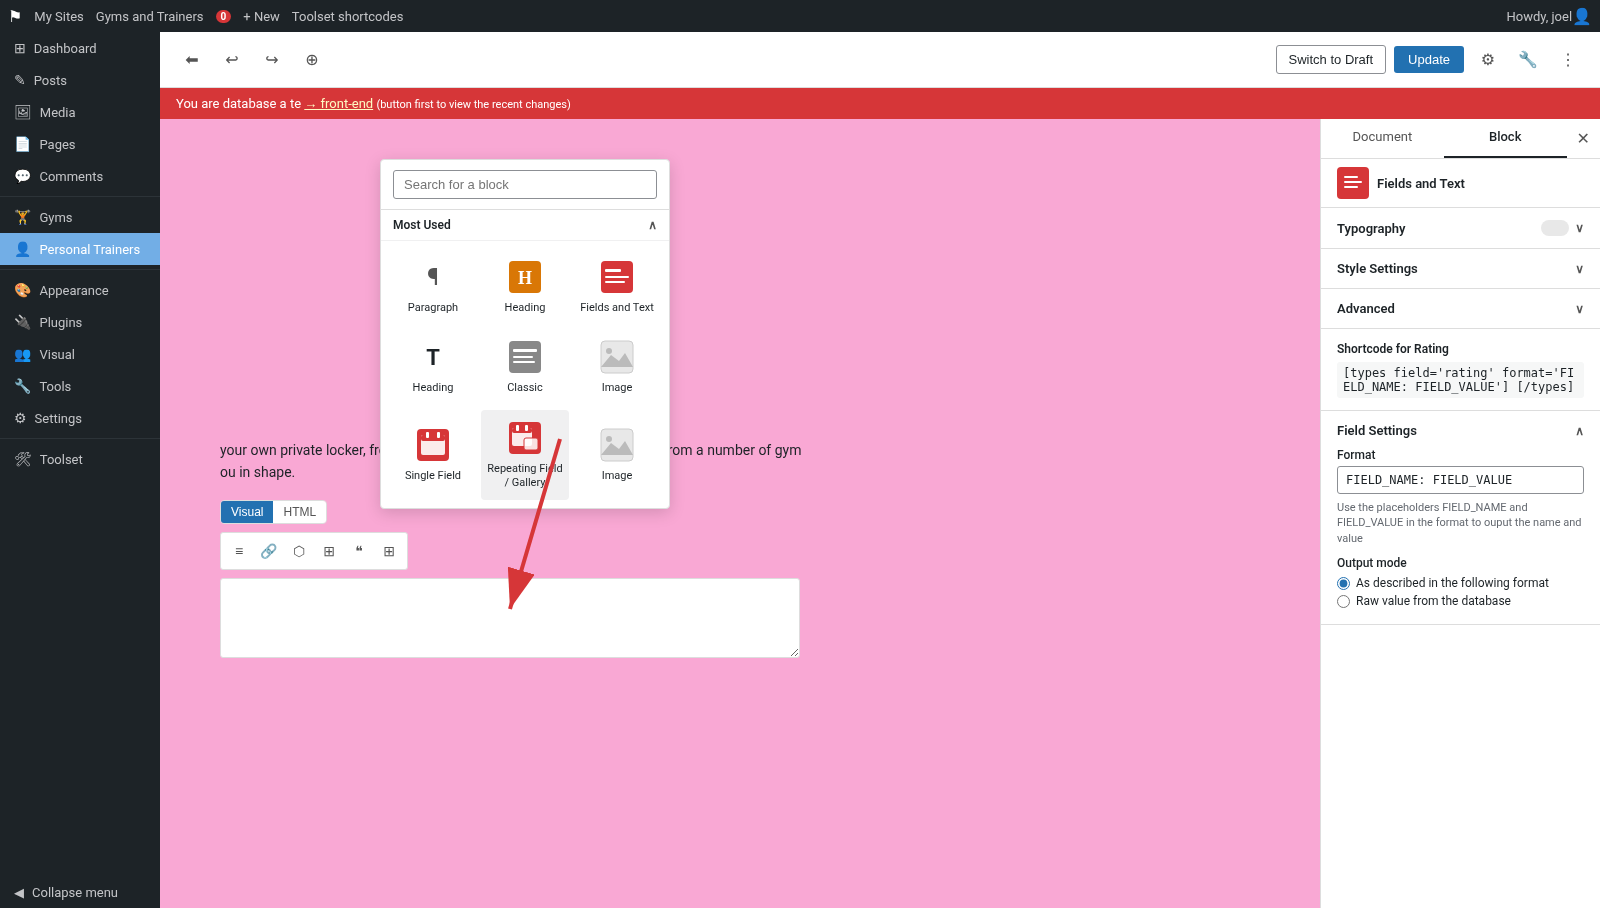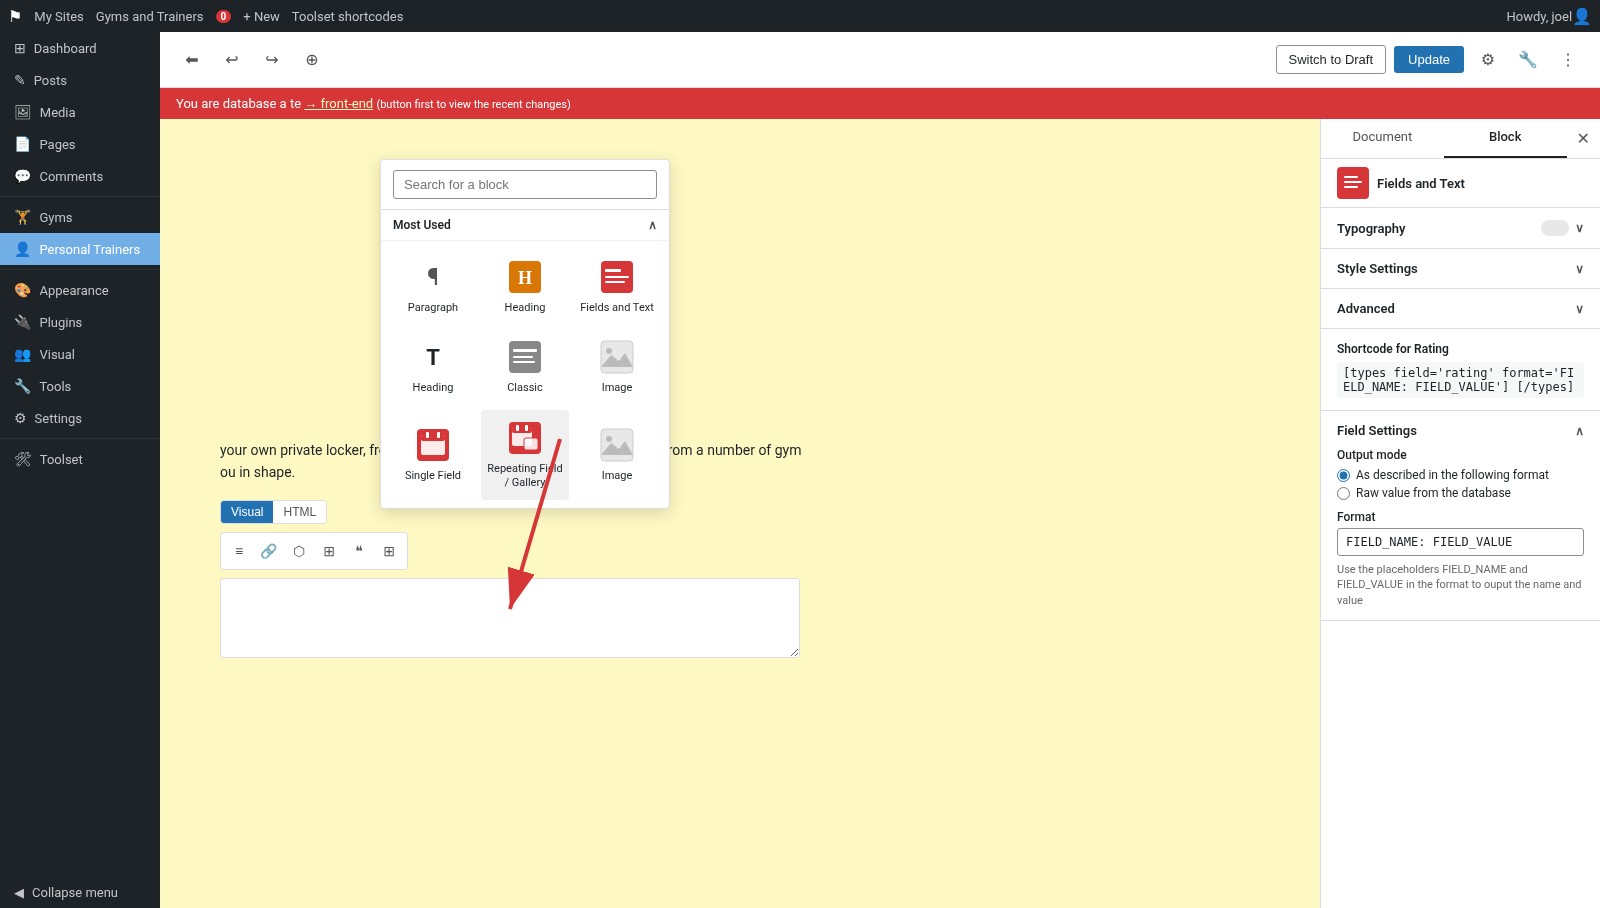--- a/index.html
+++ b/index.html
@@ -119,21 +119,21 @@
       font-size: 13px;
       flex-shrink: 0;
     }
 
     
     .editor-body { flex: 1; display: flex; overflow: hidden; }
 
     
     .editor-main {
       flex: 1;
-      background: #fef9c3;
+      background: #f9a8d4;
       padding: 20px;
       overflow-y: auto;
       position: relative;
     }
 
     
     .right-panel {
       width: 280px;
       background: #fff;
       border-left: 1px solid #ddd;
@@ -644,36 +644,36 @@
           <div class="shortcode-text">[types field='rating' format='FIELD_NAME: FIELD_VALUE'] [/types]</div>
         </div>
 
         <div class="panel-section">
           <div class="panel-section-header">
             <span>Field Settings</span>
             <span class="chevron">∧</span>
           </div>
 
           <div style="margin-top:10px;">
+            <div class="format-label">Format</div>
+            <input type="text" class="format-input" value="FIELD_NAME: FIELD_VALUE" style="">
+            <div class="shortcode-description">Use the placeholders FIELD_NAME and FIELD_VALUE in the format to ouput the name and value</div>
+          </div>
+
+          <div style="margin-top:10px;">
             <div class="output-mode-label">Output mode</div>
             <label class="radio-option">
               <input type="radio" name="output-mode" checked="" style="">
               <span>As described in the following format</span>
             </label>
             <label class="radio-option">
               <input type="radio" name="output-mode" style="">
               <span>Raw value from the database</span>
             </label>
           </div>
-
-          <div style="margin-top:10px;">
-            <div class="format-label">Format</div>
-            <input type="text" class="format-input" value="FIELD_NAME: FIELD_VALUE" style="">
-            <div class="shortcode-description">Use the placeholders FIELD_NAME and FIELD_VALUE in the format to ouput the name and value</div>
-          </div>
         </div>
 
       </div>
 
     </div>
   </div>
 
 </div>
 
 </body></html>

